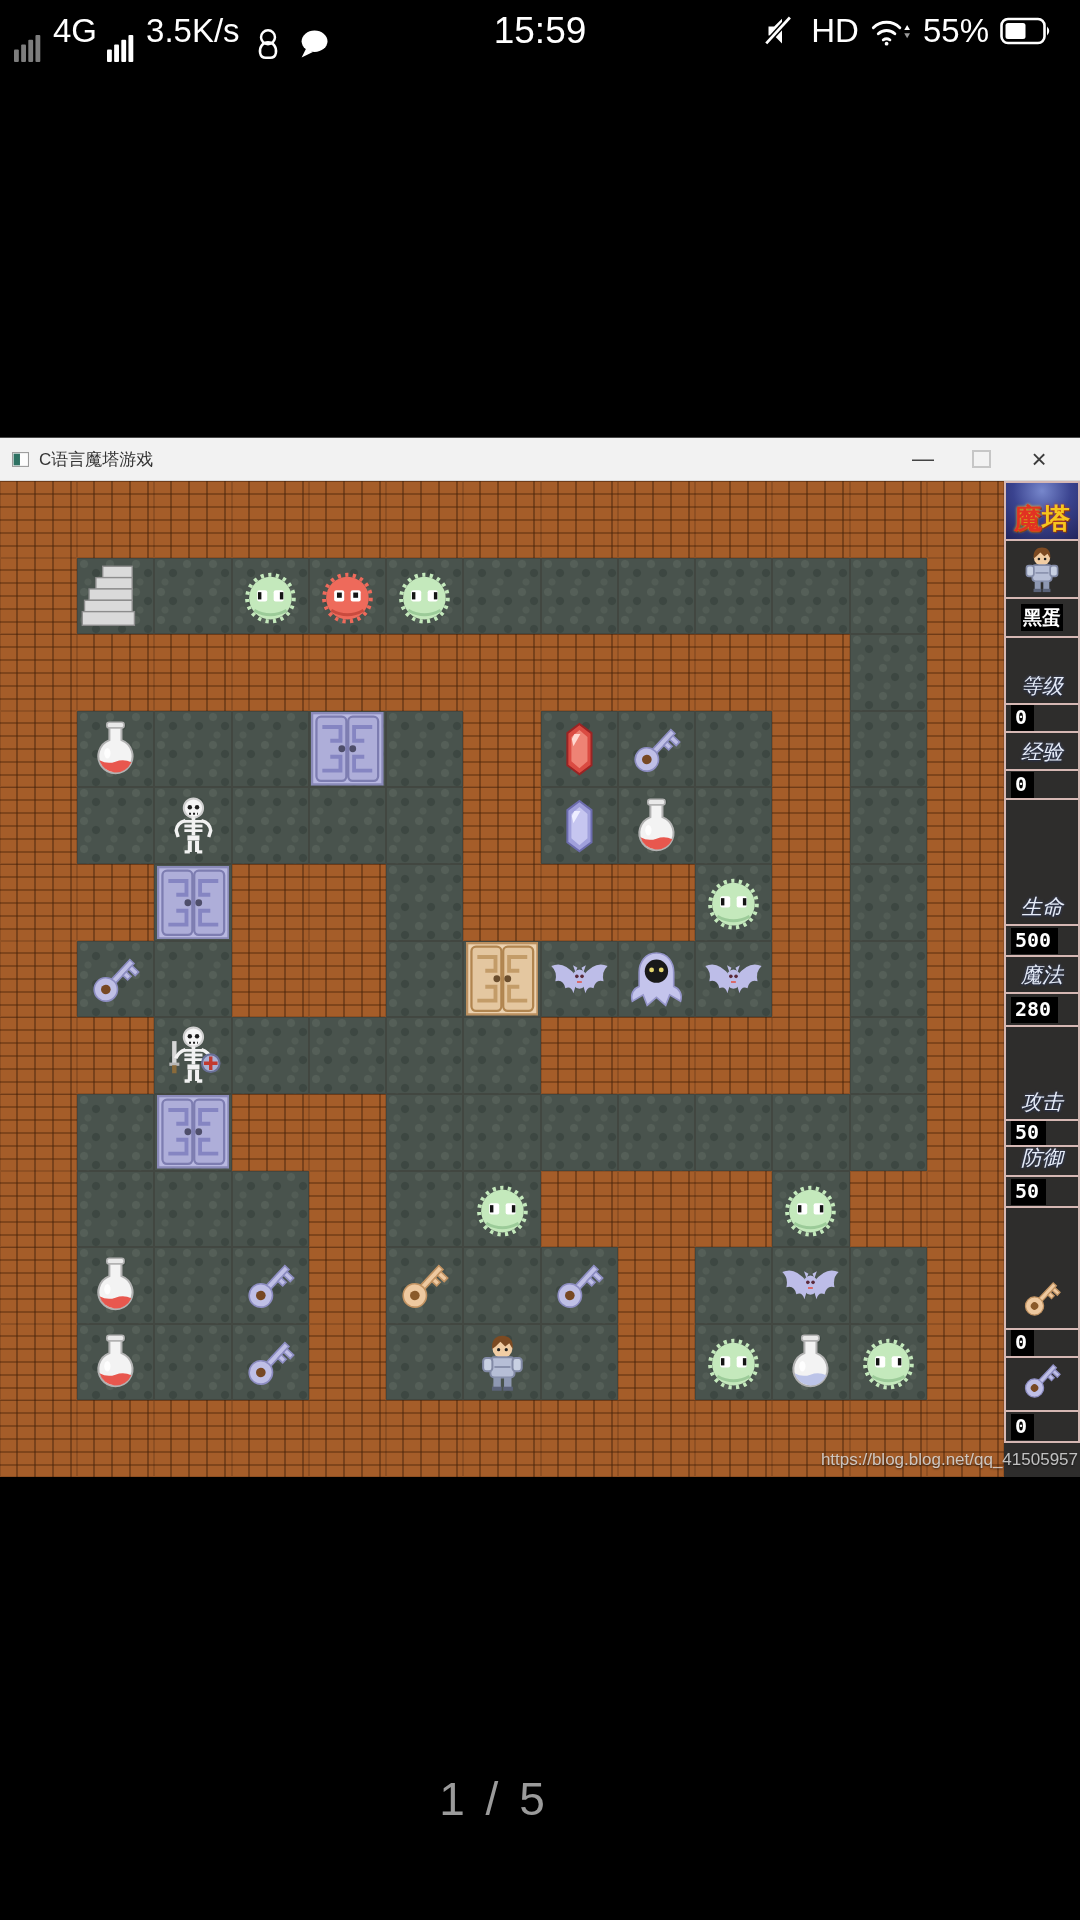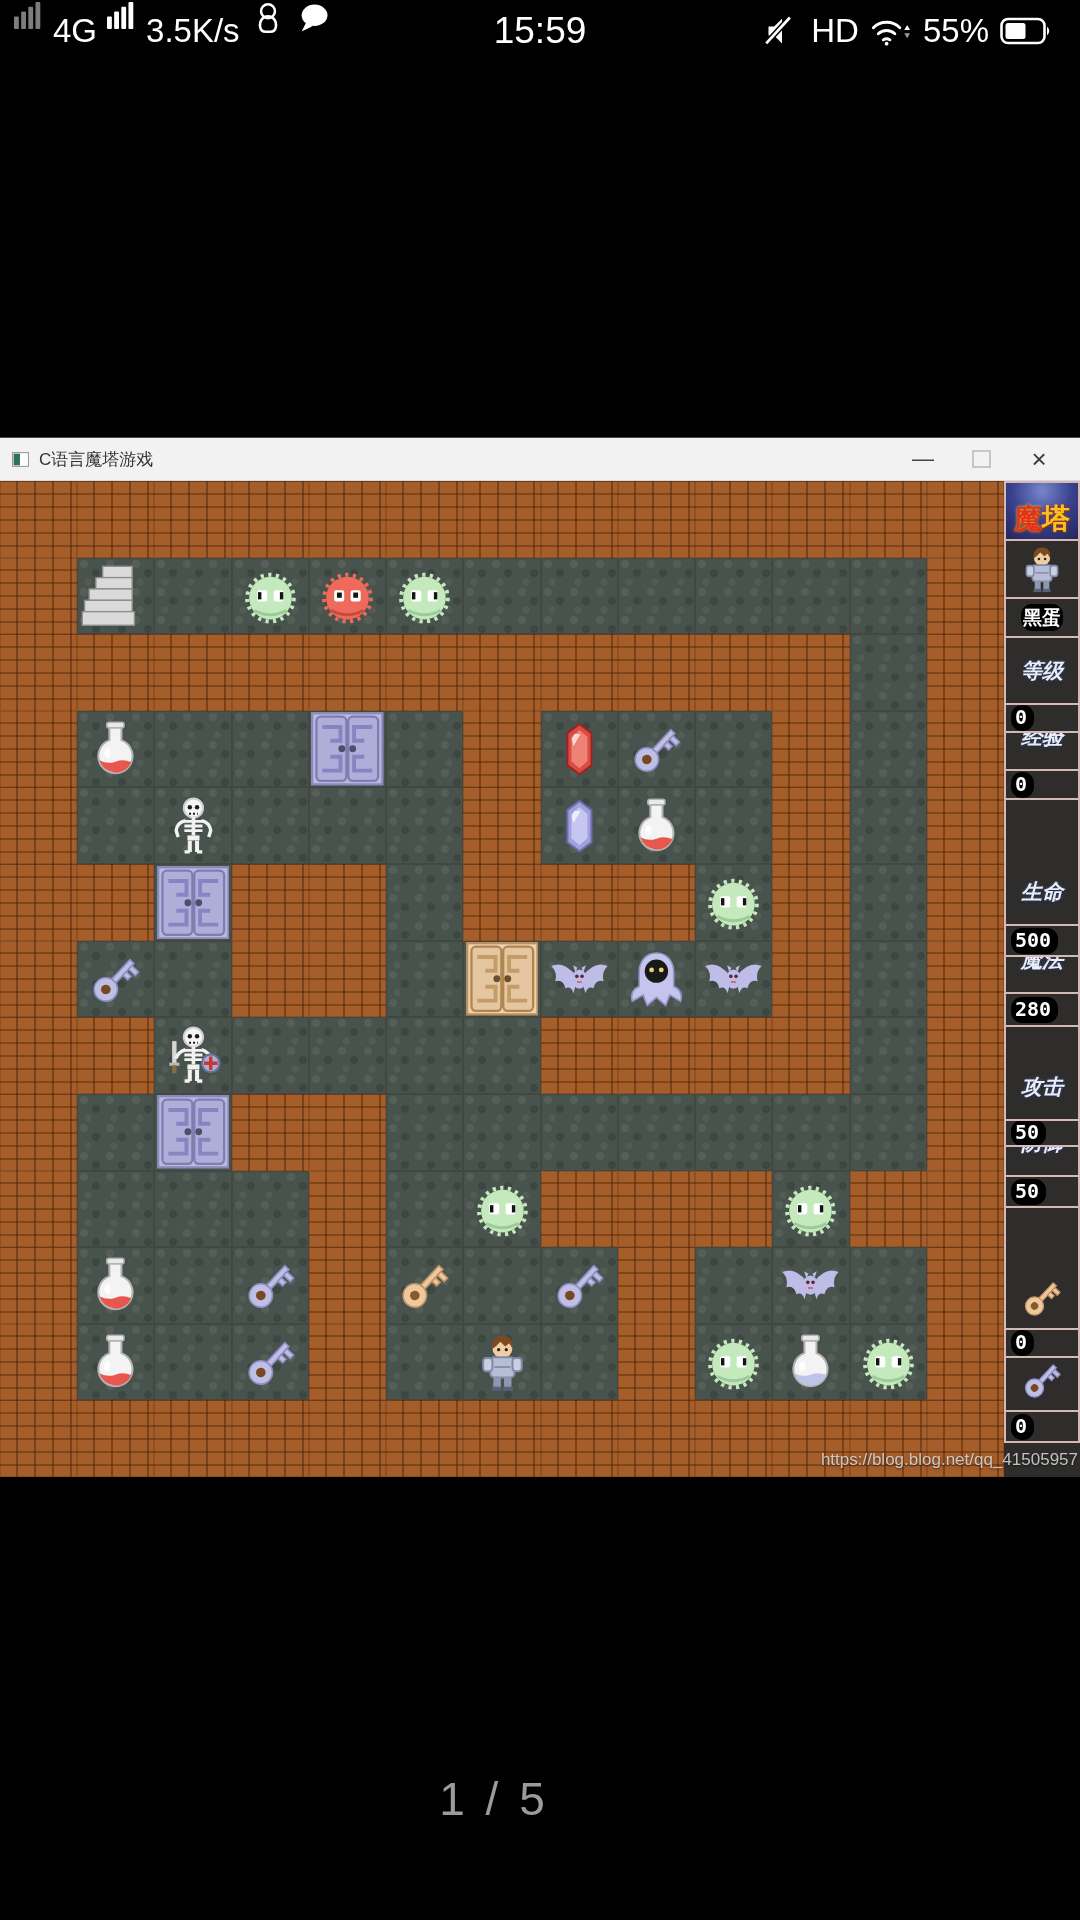--- a/index.html
+++ b/index.html
@@ -1,18 +1,18 @@
 <!DOCTYPE html>
 <html><head>
 <meta charset="utf-8">
 <style>
   html,body{margin:0;padding:0;background:#000;width:1080px;height:1920px;position:relative;overflow:hidden;font-family:"Liberation Sans",sans-serif;}
   
   .status-bar{position:absolute;top:0;left:0;width:1080px;height:62px;background:#000;color:#fff;display:flex;align-items:center;}
-  .sb-left{display:flex;align-items:flex-start;gap:10px;padding-left:14px;}
+  .sb-left{display:flex;align-items:flex-end;gap:10px;padding-left:14px;}
   .sb-right{margin-left:auto;display:flex;align-items:center;gap:11px;padding-right:28px;}
   .sb-text{font-size:33px;line-height:62px;}
   .sb-icon{display:flex;align-items:center;}
   .sb-icon svg{display:block;}
   .sb-time{position:absolute;left:50%;transform:translateX(-50%);font-size:37px;}
   
   .app-window{position:absolute;top:437px;left:0;width:1080px;height:1040px;background:#404040;border-top:1px solid #4a4a4a;box-sizing:border-box;}
   .titlebar{height:43px;background:#f2f2f2;border-bottom:1px solid #d9d9d9;display:flex;align-items:center;box-sizing:border-box;}
   .title-icon{width:19px;height:17px;margin:0 9px 0 11px;}
   .title-text{font-size:17px;color:#333;}
@@ -38,23 +38,23 @@
   
   .sidebar{width:76px;height:996px;background:#2e2d2c;display:flex;flex-direction:column;box-sizing:border-box;}
   .cell{box-sizing:border-box;border:2px solid #d6b8b4;margin-top:-2px;display:flex;align-items:center;justify-content:center;background:#2e2d2c;flex:0 0 auto;overflow:hidden;}
   .cell:first-child{margin-top:0;}
   .cell.logo{background:radial-gradient(circle at 50% 14%,#7787cc 0%,#3a438f 48%,#22255c 100%);align-items:flex-end;padding-bottom:5px;}
   .logo-char{font-size:28px;font-weight:bold;font-family:"Liberation Serif",serif;line-height:30px;}
   .logo-char.c0{color:#e23222;text-shadow:0 0 3px #f8d020,1px 1px 0 #6a0e08;}
   .logo-char.c1{color:#f6c61e;text-shadow:0 0 3px #d03020,1px 1px 0 #6a3c08;}
   .portrait-svg{width:52px;height:52px;}
   .portrait-svg svg{width:100%;height:100%;}
-  .chip{background:#000;color:#fff;font-family:"DejaVu Sans Mono",monospace;font-weight:bold;font-size:20px;line-height:25px;padding:0 7px 1px 4px;border-radius:11px;}
+  .chip{background:#000;color:#fff;font-family:"DejaVu Sans Mono",monospace;font-weight:bold;font-size:20px;line-height:25px;padding:0 7px 1px 4px;}
   .namechip{font-family:"Liberation Sans",sans-serif;font-size:19px;padding:1px 2px;}
-  .cell.label{align-items:flex-end;padding-bottom:18px;color:#e7edf9;font-size:21px;font-family:"Liberation Serif",serif;font-style:italic;font-weight:bold;text-shadow:0 1px 2px #1a2238,0 0 3px #56618c;}
+  .cell.label{align-items:flex-end;padding-bottom:3px;color:#e7edf9;font-size:21px;font-family:"Liberation Serif",serif;font-style:italic;font-weight:normal;text-shadow:0 1px 2px #1a2238,0 0 3px #56618c;}
   .cell.value{justify-content:flex-start;padding-left:5px;}
   .cell.key{align-items:flex-end;padding-bottom:5px;}
   .keyicon{width:50px;height:50px;}
   .keyicon svg{width:100%;height:100%;}
   .watermark{position:absolute;right:2px;bottom:7px;color:rgba(228,228,228,.82);font-size:17px;z-index:6;text-shadow:0 1px 2px rgba(0,0,0,.6);}
   
   .pager{position:absolute;top:1772px;left:0;width:988px;text-align:center;color:#9b9b9b;font-size:46px;letter-spacing:4px;}
 </style>
 </head>
 <body>

